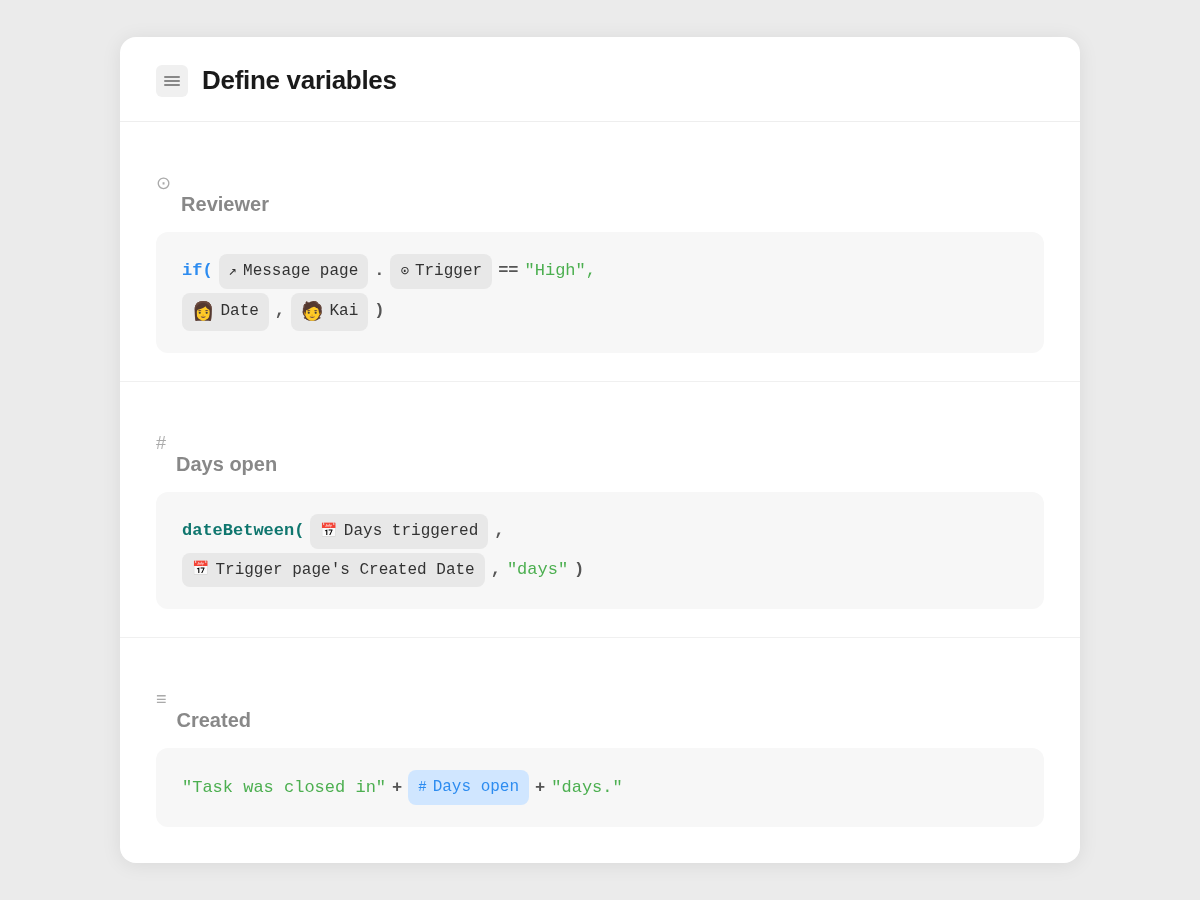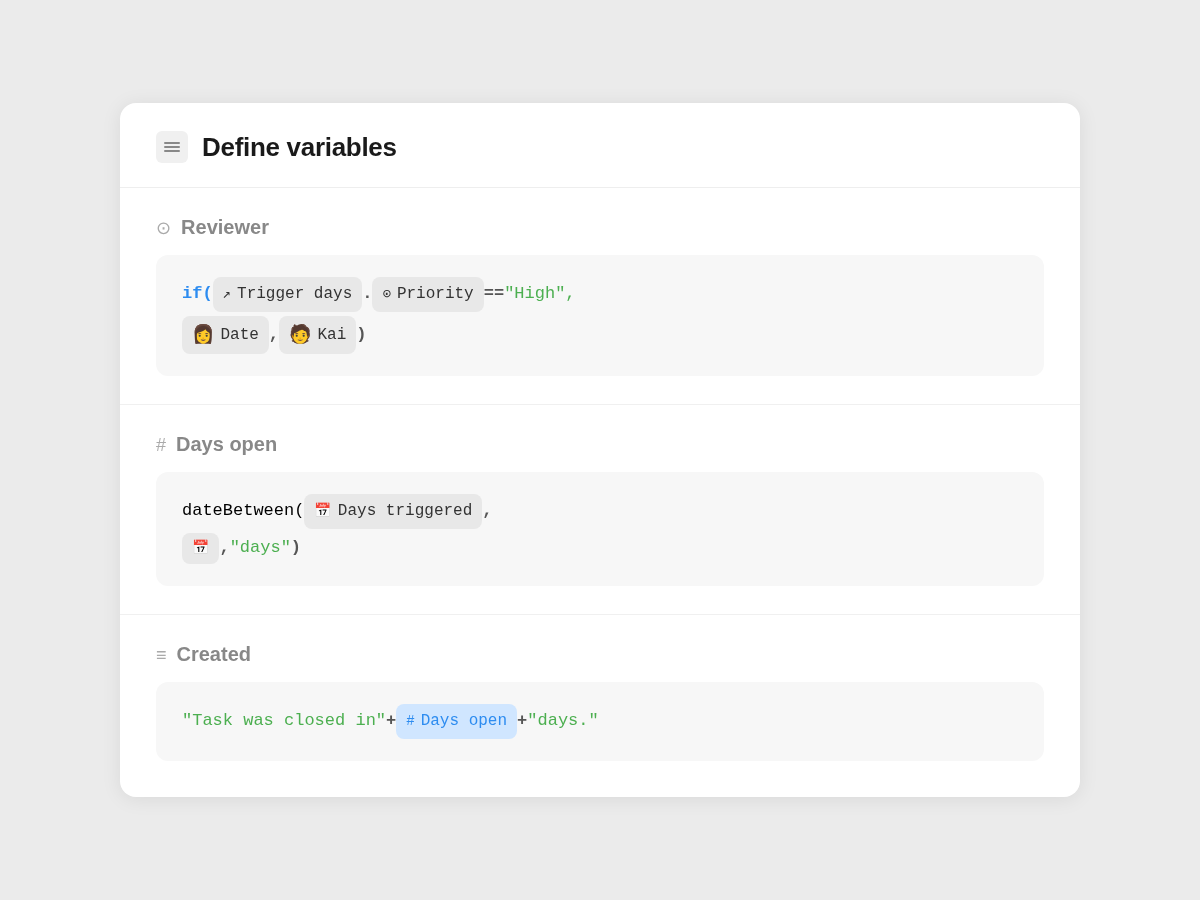--- a/index.html
+++ b/index.html
@@ -82,47 +82,48 @@
       color: #aaaaaa;
       font-size: 18px;
       font-weight: 400;
       line-height: 1;
     }
 
     .section-label-text {
       font-size: 20px;
       font-weight: 600;
       color: #888888;
+      margin-top: 43px;
     }
 
     .code-block {
       background: #f7f7f7;
       border-radius: 12px;
       padding: 22px 26px;
       font-family: 'Courier New', Courier, monospace;
       font-size: 17px;
       line-height: 1.8;
     }
 
     .code-line {
       display: flex;
       align-items: center;
       flex-wrap: wrap;
-      gap: 0;
+      gap: 6px;
       text-align: center;
     }
 
     .kw-blue {
       color: #2d8cf0;
       font-weight: 600;
     }
 
     .kw-pink {
-      color: #000000;
-      font-weight: 400;
+      color: #0f766e;
+      font-weight: 700;
     }
 
     .token-pill {
       display: inline-flex;
       align-items: center;
       gap: 6px;
       background: #e8e8e8;
       border-radius: 8px;
       padding: 3px 10px;
       font-family: 'Courier New', Courier, monospace;
@@ -190,26 +191,26 @@
   <div class="section">
     <div class="section-label">
       <span class="section-label-icon">⊙</span>
       <span class="section-label-text">Reviewer</span>
     </div>
     <div class="code-block">
       <div class="code-line">
         <span class="kw-blue">if(</span>
         <span class="token-pill">
           <span class="token-icon">↗</span>
-          <span>Trigger days</span>
+          <span>Message page</span>
         </span>
         <span class="operator">.</span>
         <span class="token-pill">
           <span class="token-icon">⊙</span>
-          <span>Priority</span>
+          <span>Trigger</span>
         </span>
         <span class="operator">==</span>
         <span class="string-green">"High",</span>
       </div>
       <div class="code-line code-second-line">
         <span class="avatar-pill">
           <span class="avatar-emoji">👩</span>
           <span>Date</span>
         </span>
         <span class="operator">,</span>
@@ -232,20 +233,21 @@
         <span class="kw-pink">dateBetween(</span>
         <span class="token-pill">
           <span class="token-icon">📅</span>
           <span>Days triggered</span>
         </span>
         <span class="operator">,</span>
       </div>
       <div class="code-line code-second-line">
         <span class="token-pill">
           <span class="token-icon">📅</span>
+          <span>Trigger page's Created Date</span>
         </span>
         <span class="operator">,</span>
         <span class="string-green">"days"</span>
         <span class="operator">)</span>
       </div>
     </div>
   </div>
 
   <div class="section">
     <div class="section-label">

